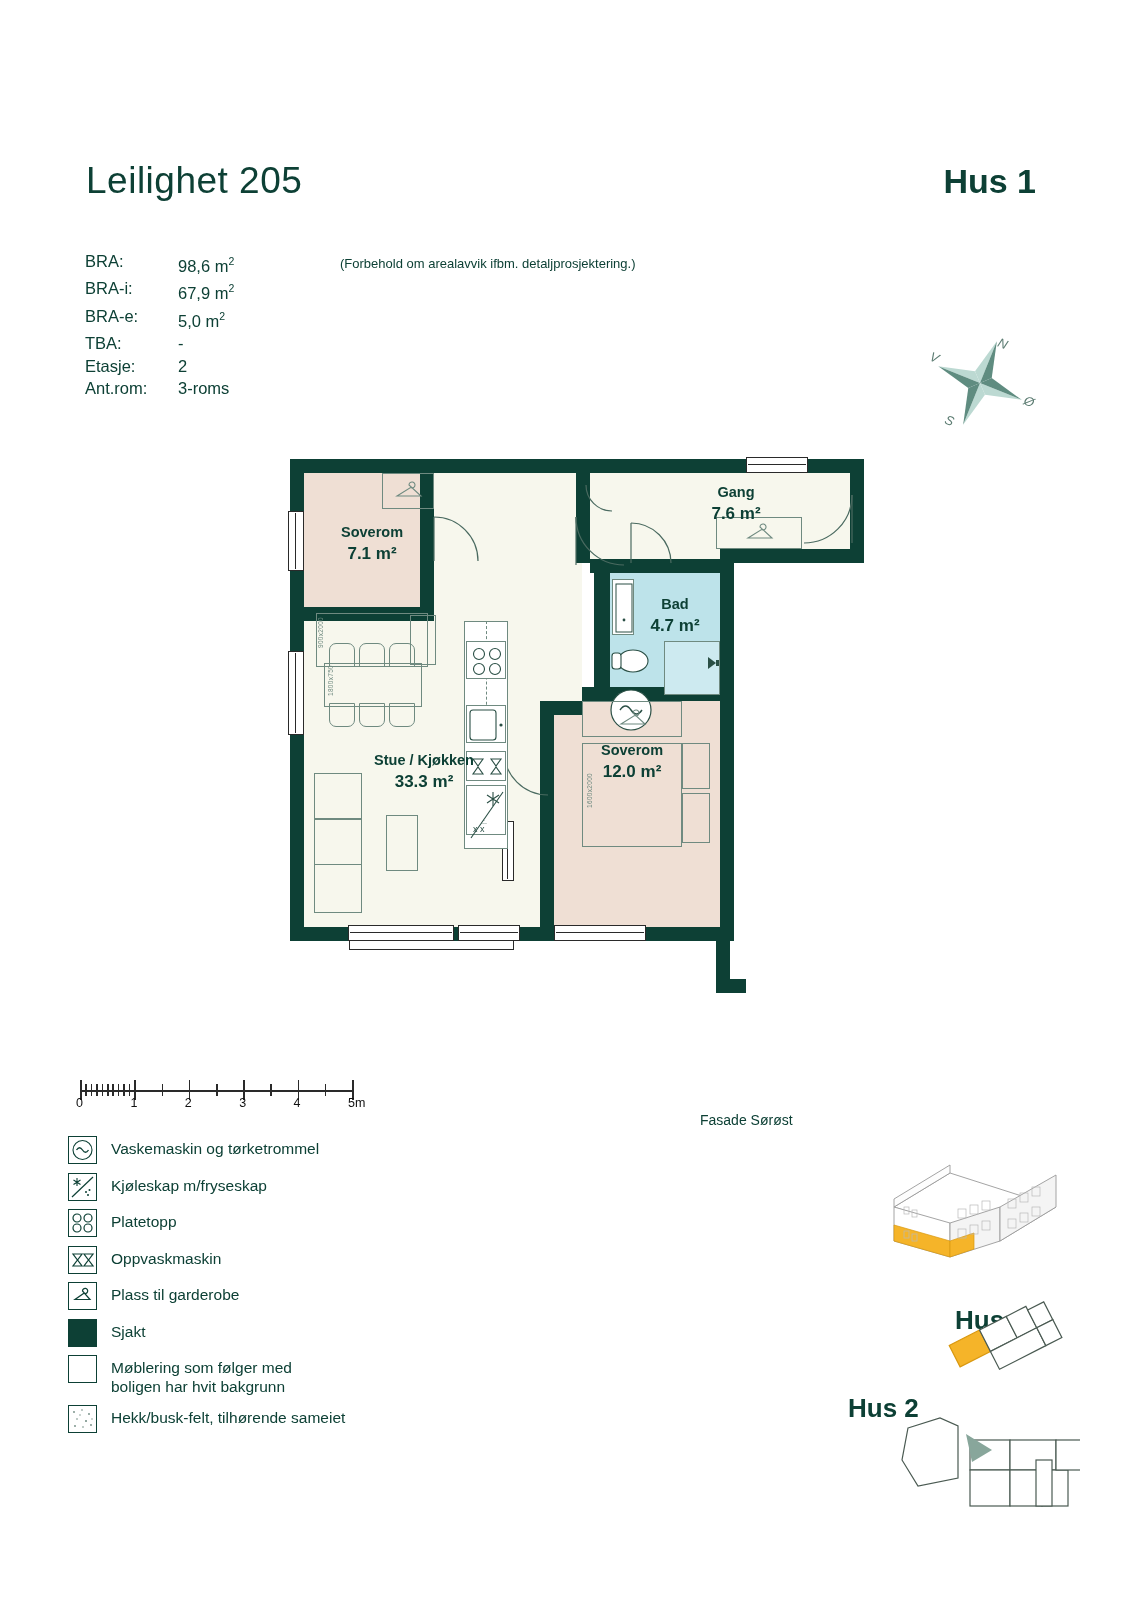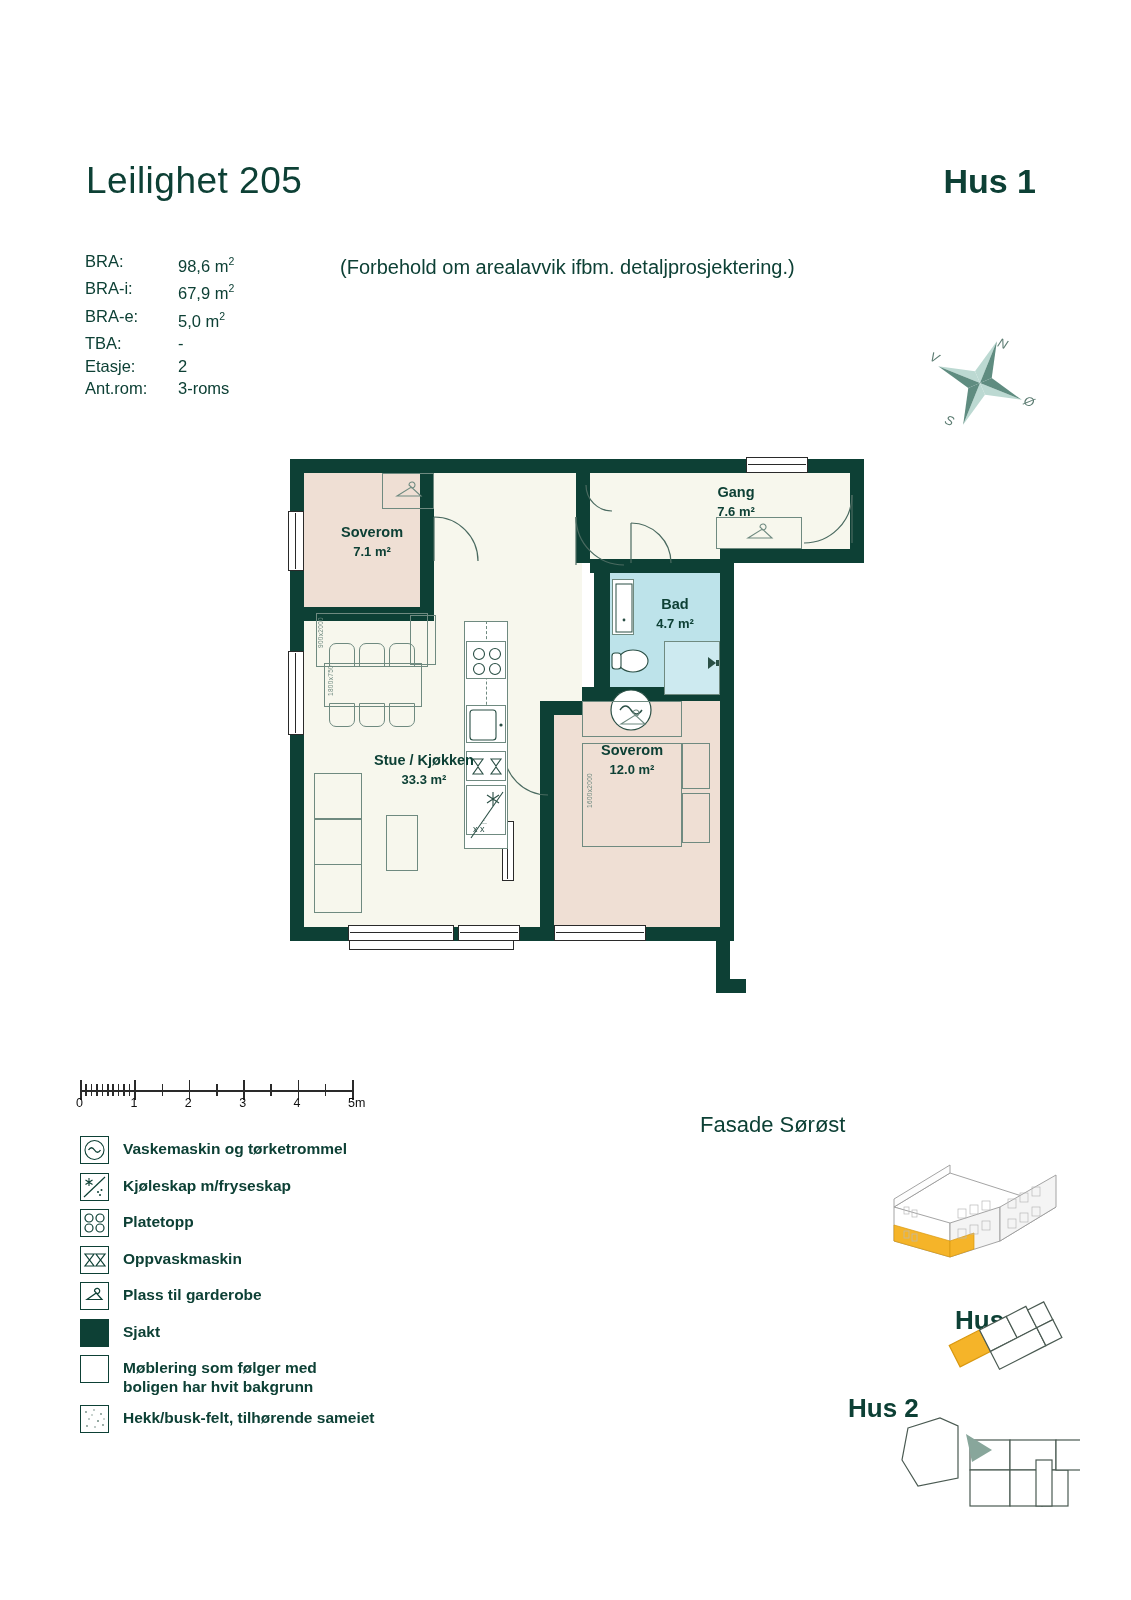--- a/index.html
+++ b/index.html
@@ -5,52 +5,52 @@
   html,body{margin:0;padding:0;background:#ffffff;}
   body{width:1131px;height:1600px;position:relative;font-family:"Liberation Sans",sans-serif;color:#0d4035;overflow:hidden;}
   
   #title{position:absolute;left:86px;top:160px;font-size:37px;font-weight:400;letter-spacing:.5px;}
   #hus-label{position:absolute;right:95px;top:162px;font-size:34px;font-weight:700;}
   #facts{position:absolute;left:85px;top:250px;font-size:16.5px;line-height:22.8px;}
   #facts table{border-collapse:collapse;}
   #facts td{padding:0;vertical-align:top;font-size:16.5px;line-height:22.8px;white-space:nowrap;margin-left:40px;}
   #facts td.k{width:93px;}
   sup{font-size:10.5px;vertical-align:super;}
-  #disclaimer{position:absolute;left:340px;top:256px;font-size:20px;}
+  #disclaimer{position:absolute;left:340px;top:256px;font-size:13px;}
   
   #compass{position:absolute;left:925px;top:328px;width:110px;height:110px;}
   #compass .lab{position:absolute;font-size:13px;font-style:italic;color:#5c7c72;}
   
   #plan{position:absolute;left:286px;top:455px;width:588px;height:520px;}
   #plan div{position:absolute;box-sizing:border-box;}
   .wall{background:#0d4035;}
   .room{background:#f7f7ed;}
   .room.bed{background:#efdfd4;}
   .room.bath{background:#bde3ea;}
   .rlabel{font-weight:700;text-align:center;line-height:1.35;color:#0d4035;background:transparent!important;}
   .rlabel .n{font-size:14.5px;display:block;}
-  .rlabel .a{font-size:13px;display:block;}
+  .rlabel .a{font-size:17px;display:block;}
   .furn{border:1px solid #6f8a80;background:transparent;}
   .furnw{border:1px solid #6f8a80;background:#ffffff;}
   .dimtext{font-size:6.5px;color:#6f8a80;writing-mode:vertical-rl;transform:rotate(180deg);letter-spacing:.3px;}
   .win{background:#ffffff;border:1px solid #2a2a2a;}
   .winline{background:#2a2a2a;}
   
   #scalebar{position:absolute;left:80px;top:1074px;width:278px;height:42px;}
   #scalebar .axis{position:absolute;left:0;top:16px;width:272px;height:1.5px;background:#2a2a2a;}
   #scalebar .tk{position:absolute;background:#2a2a2a;width:1.5px;}
   #scalebar .num{position:absolute;top:22px;font-size:12.5px;color:#111;}
   
-  #legend{position:absolute;left:80px;top:1136px;width:420px;font-weight:bold;}
+  #legend{position:absolute;left:68px;top:1136px;width:420px;}
   .lrow{display:flex;align-items:flex-start;margin-bottom:8.5px;min-height:28px;}
   .lsym{width:29px;height:28px;flex:0 0 29px;border:1.3px solid #0d4035;background:#fff;position:relative;box-sizing:border-box;}
   .lsym.solid{background:#0d4035;}
   .ltext{margin-left:14px;font-size:15.5px;line-height:19px;padding-top:3px;color:#0d4035;}
   
-  #fasade-label{position:absolute;left:700px;top:1112px;font-size:22px;}
+  #fasade-label{position:absolute;left:700px;top:1112px;font-size:14px;}
   #building3d{position:absolute;left:890px;top:1145px;width:170px;height:115px;}
   #sitemap{position:absolute;left:780px;top:1300px;width:300px;height:210px;}
   #hus1-site{position:absolute;left:955px;top:1305px;font-size:26px;font-weight:700;}
   #hus2-site{position:absolute;left:848px;top:1393px;font-size:26px;font-weight:700;}
 </style>
 </head>
 <body>
 
 <div id="title">Leilighet 205</div>
 <div id="hus-label">Hus 1</div>

